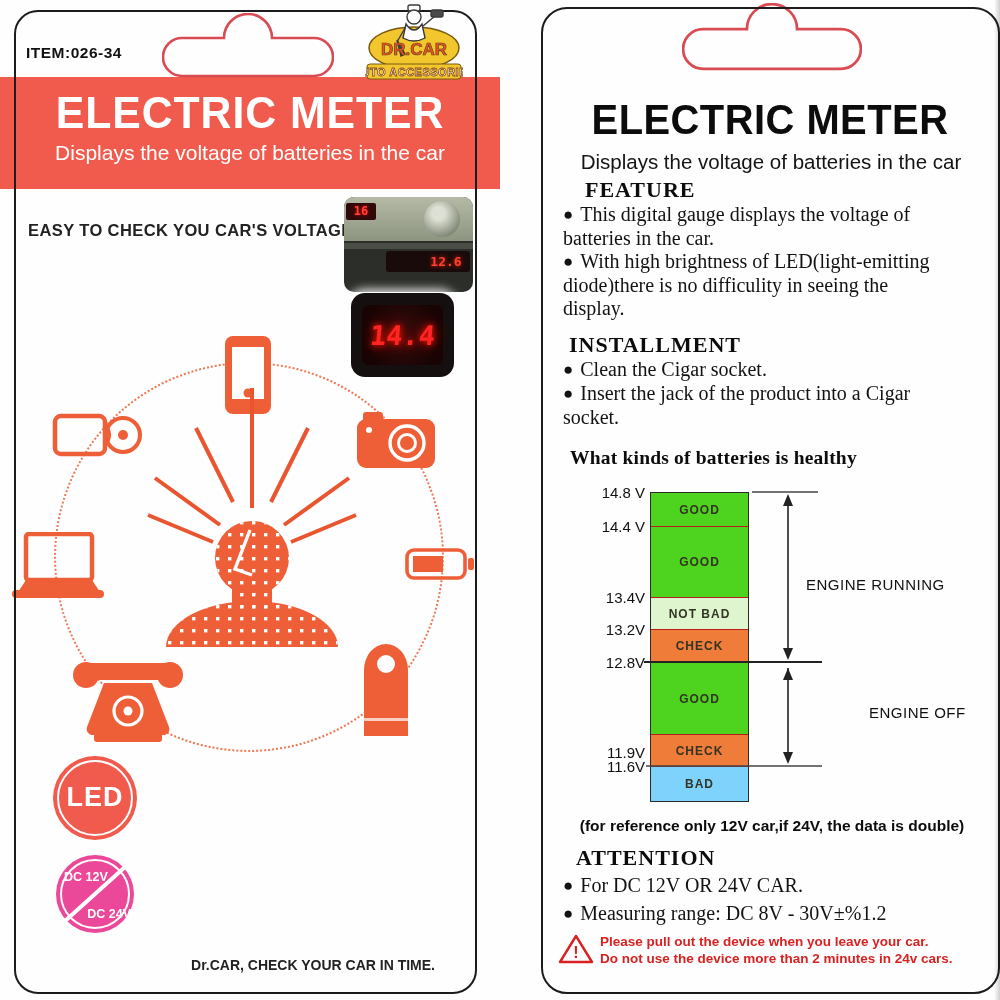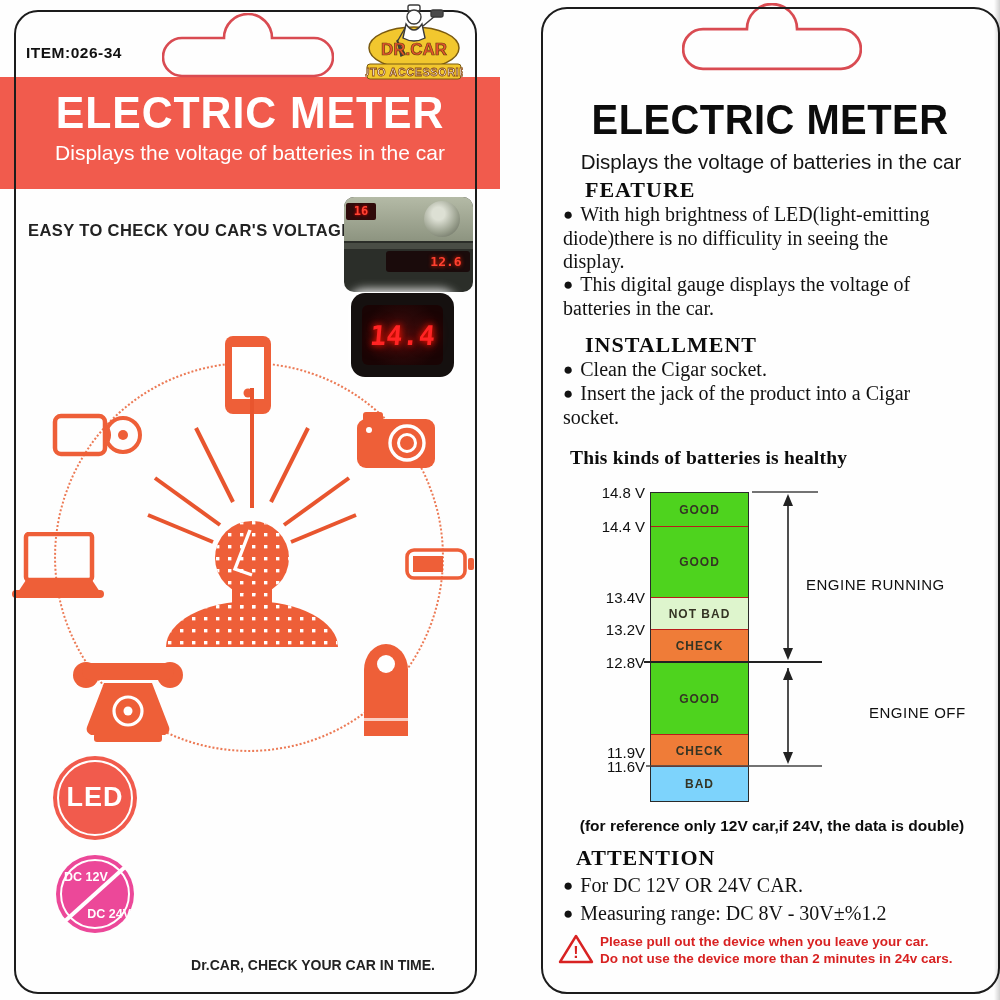--- a/index.html
+++ b/index.html
@@ -50,21 +50,21 @@
   #badge-dc .t2{position:absolute;right:3px;bottom:12px;color:#fff;font-size:12.5px;font-weight:bold;}
   
   #r-title{left:545px;top:96px;width:450px;text-align:center;font-size:42px;font-weight:bold;color:#0c0c0c;
         letter-spacing:.5px;transform:scaleX(.95);}
   #r-subtitle{left:551px;top:150px;width:440px;text-align:center;font-size:20.5px;color:#141414;}
   .ser-h{font-family:"Liberation Serif",serif;font-weight:bold;font-size:22px;color:#0c0c0c;letter-spacing:1px;}
   .ser-b{font-family:"Liberation Serif",serif;font-size:20px;line-height:23px;color:#121212;}
   .bullet{font-size:17px;margin-right:7px;position:relative;top:-1px;}
   #feature-h{left:585px;top:177px;}
   #feature-items{left:563px;top:203px;width:382px;}
-  #install-h{left:585px;top:332px;text-align:center;}
+  #install-h{left:569px;top:332px;text-align:center;}
   #install-items{left:563px;top:358px;width:382px;}
   #chart-h{left:570px;top:447px;font-size:19.5px;letter-spacing:.2px;}
   #att-h{left:576px;top:845px;}
   #att-items{left:563px;top:872px;width:420px;line-height:26px;}
   
   .tick{width:72px;text-align:right;font-size:15px;color:#101010;}
   #bar{left:650px;top:492px;width:97px;border:1.5px solid #2a2a2a;z-index:3;}
   .seg{display:flex;align-items:center;justify-content:center;font-size:12px;font-weight:bold;
        letter-spacing:1px;color:#343424;border-bottom:1px solid #b91c1c;}
   .seg:last-child{border-bottom:none;}
@@ -220,31 +220,31 @@
 
   <svg class="abs" style="left:682px;top:3px;z-index:3;" width="180" height="69" viewBox="0 0 172 66">
     <path d="M20,25 H62 A24,24 0 0 1 110,25 H152 A19,19 0 0 1 171,44 A19,19 0 0 1 152,63 H20 A19,19 0 0 1 1,44 A19,19 0 0 1 20,25 Z" fill="none" stroke="#d94b52" stroke-width="2.6"></path>
   </svg>
 
   <div id="r-title" class="abs">ELECTRIC METER</div>
   <div id="r-subtitle" class="abs">Displays the voltage of batteries in the car</div>
 
   <div id="feature-h" class="abs ser-h">FEATURE</div>
   <div id="feature-items" class="abs ser-b">
+    <div><span class="bullet">●</span><span>This digital gauge displays the voltage of batteries in the car.</span></div>
     <div><span class="bullet">●</span><span>With high brightness of  LED(light-emitting diode)there is no difficulity in seeing the display.</span></div>
-    <div><span class="bullet">●</span><span>This digital gauge displays the voltage of batteries in the car.</span></div>
   </div>
 
   <div id="install-h" class="abs ser-h">INSTALLMENT</div>
   <div id="install-items" class="abs ser-b">
     <div><span class="bullet">●</span><span>Clean the Cigar socket.</span></div>
     <div><span class="bullet">●</span><span>Insert the jack of the product into  a Cigar socket.</span></div>
   </div>
 
-  <div id="chart-h" class="abs ser-h">This kinds of  batteries is healthy</div>
+  <div id="chart-h" class="abs ser-h">What kinds of  batteries is healthy</div>
 
   <div class="abs tick" style="left:573px;top:484px;">14.8 V</div>
   <div class="abs tick" style="left:573px;top:518px;">14.4 V</div>
   <div class="abs tick" style="left:573px;top:589px;">13.4V</div>
   <div class="abs tick" style="left:573px;top:621px;">13.2V</div>
   <div class="abs tick" style="left:573px;top:654px;">12.8V</div>
   <div class="abs tick" style="left:573px;top:726px;margin-top:18px;">11.9V</div>
   <div class="abs tick" style="left:573px;top:758px;">11.6V</div>
 
   <div id="bar" class="abs">

